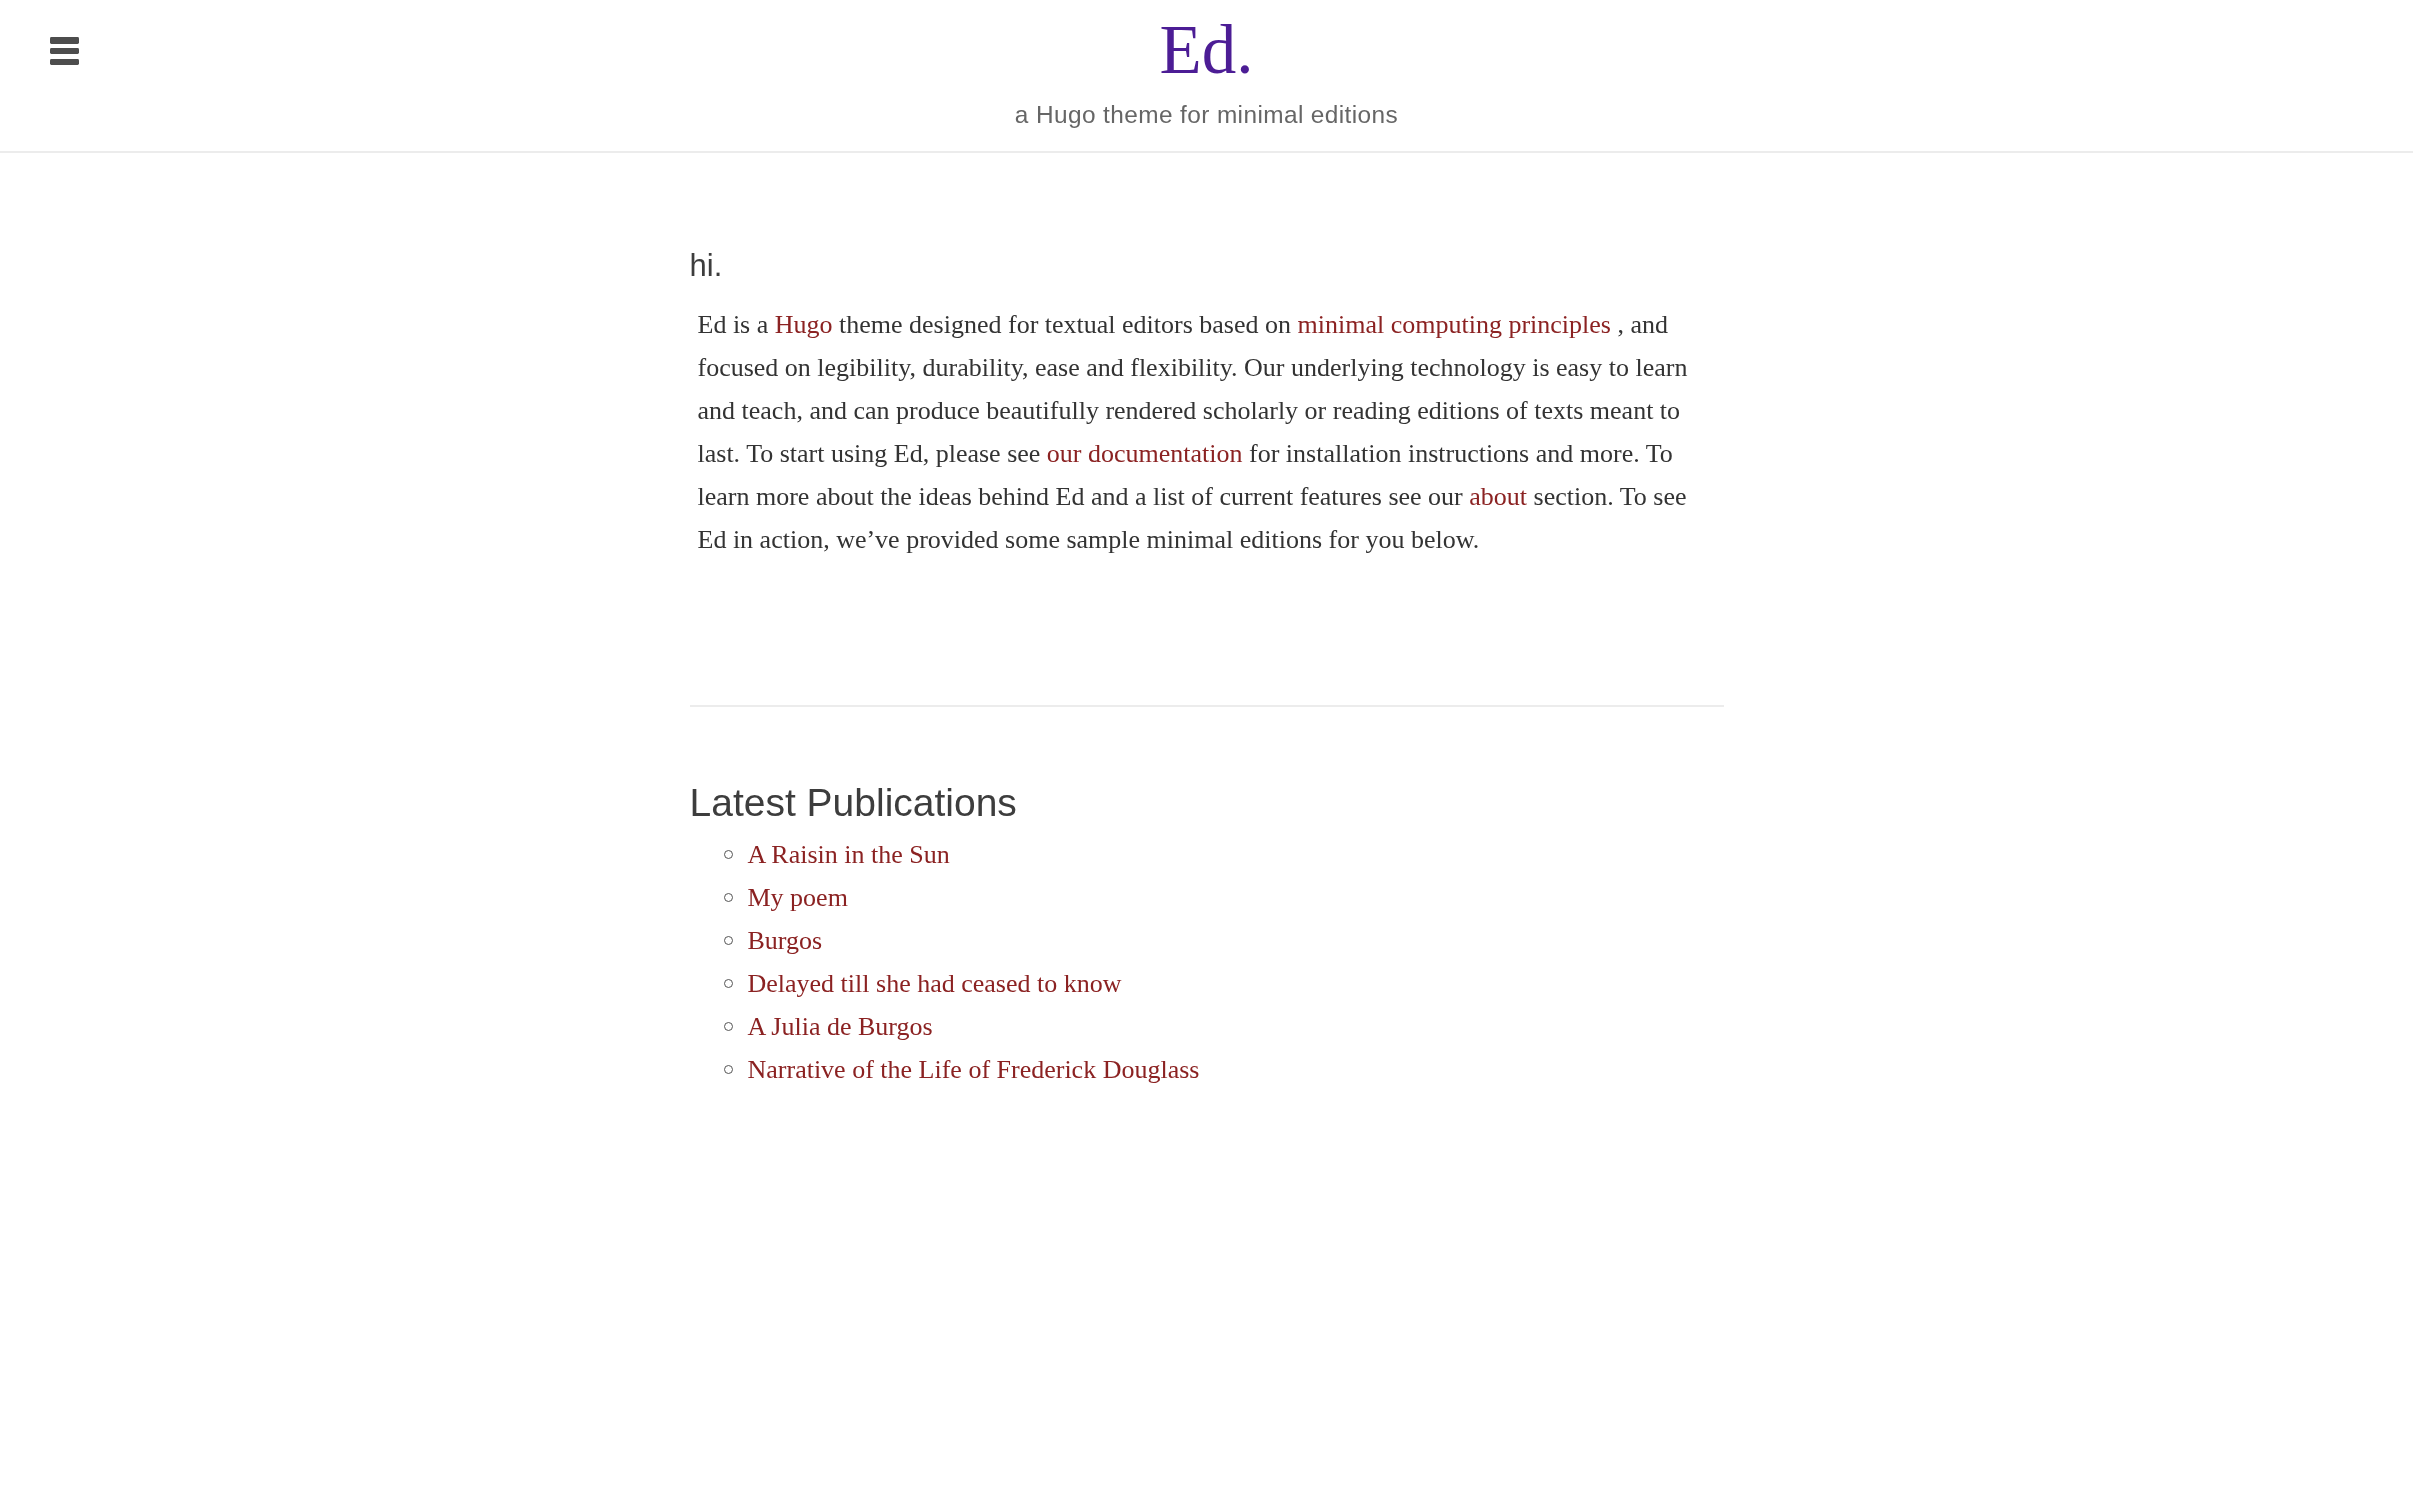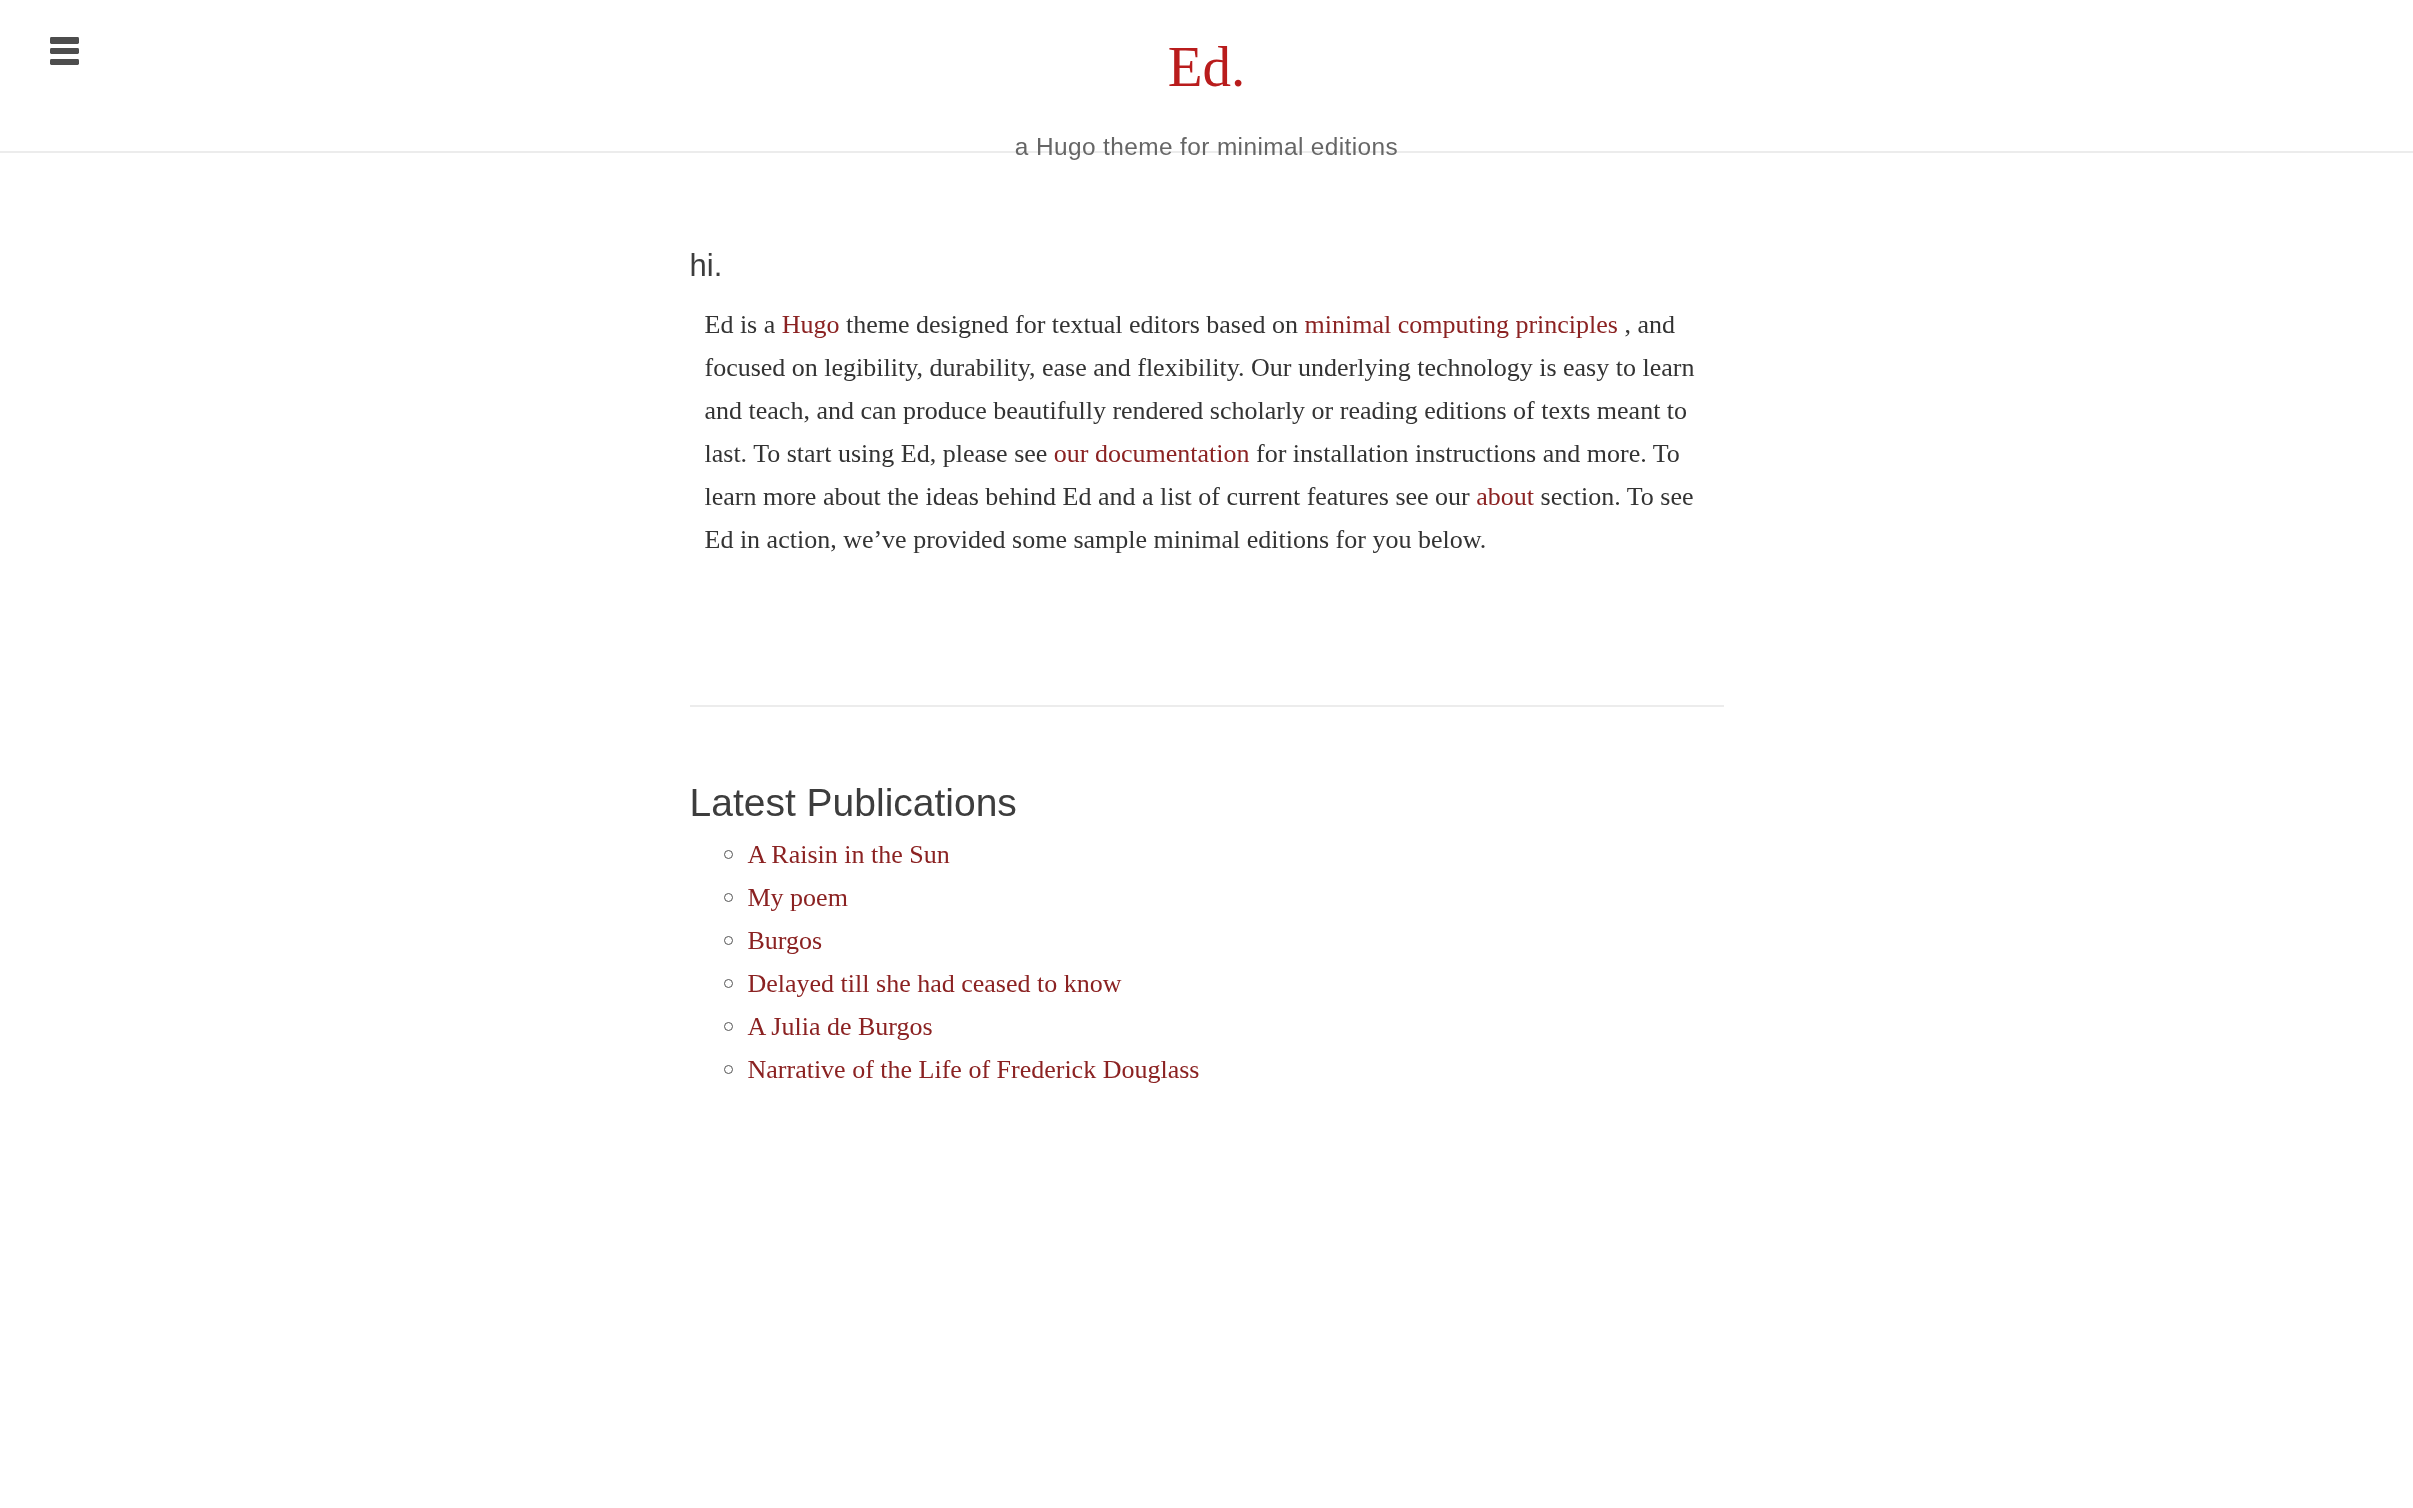--- a/index.html
+++ b/index.html
@@ -34,26 +34,26 @@
   .menu-button .bar {
     display: block;
     height: 6.5px;
     background: #4d4d4d;
     border-radius: 1.4px;
     margin-bottom: 4.3px;
   }
   .menu-button .bar:last-child { margin-bottom: 0; }
 
   .site-title {
-    margin: 16px;
+    margin: 0;
     font-family: "Liberation Serif", serif;
     font-weight: 400;
-    font-size: 57px;
+    font-size: 69px;
     line-height: 69px;
-    color: #b91c1c;
+    color: #4c1d95;
     text-decoration: none;
     display: inline-block;
   }
   .site-subtitle {
     margin: 18px 0 0;
     font-family: "Liberation Sans", sans-serif;
     font-size: 24.4px;
     line-height: 24.4px;
     letter-spacing: 0.4px;
     color: #666666;
@@ -67,21 +67,21 @@
   }
   .page-heading {
     margin: 91px 0 0;
     font-family: "Liberation Sans", sans-serif;
     font-weight: 400;
     font-size: 31px;
     line-height: 43px;
     color: #3d3d3d;
   }
   .intro {
-    margin: 16px 15px 0;
+    margin: 16px 8px 0;
     font-size: 26px;
     line-height: 43px;
     color: #333333;
   }
   a.link, .link {
     color: #8b2222;
     text-decoration: none;
     cursor: pointer;
   }
 

